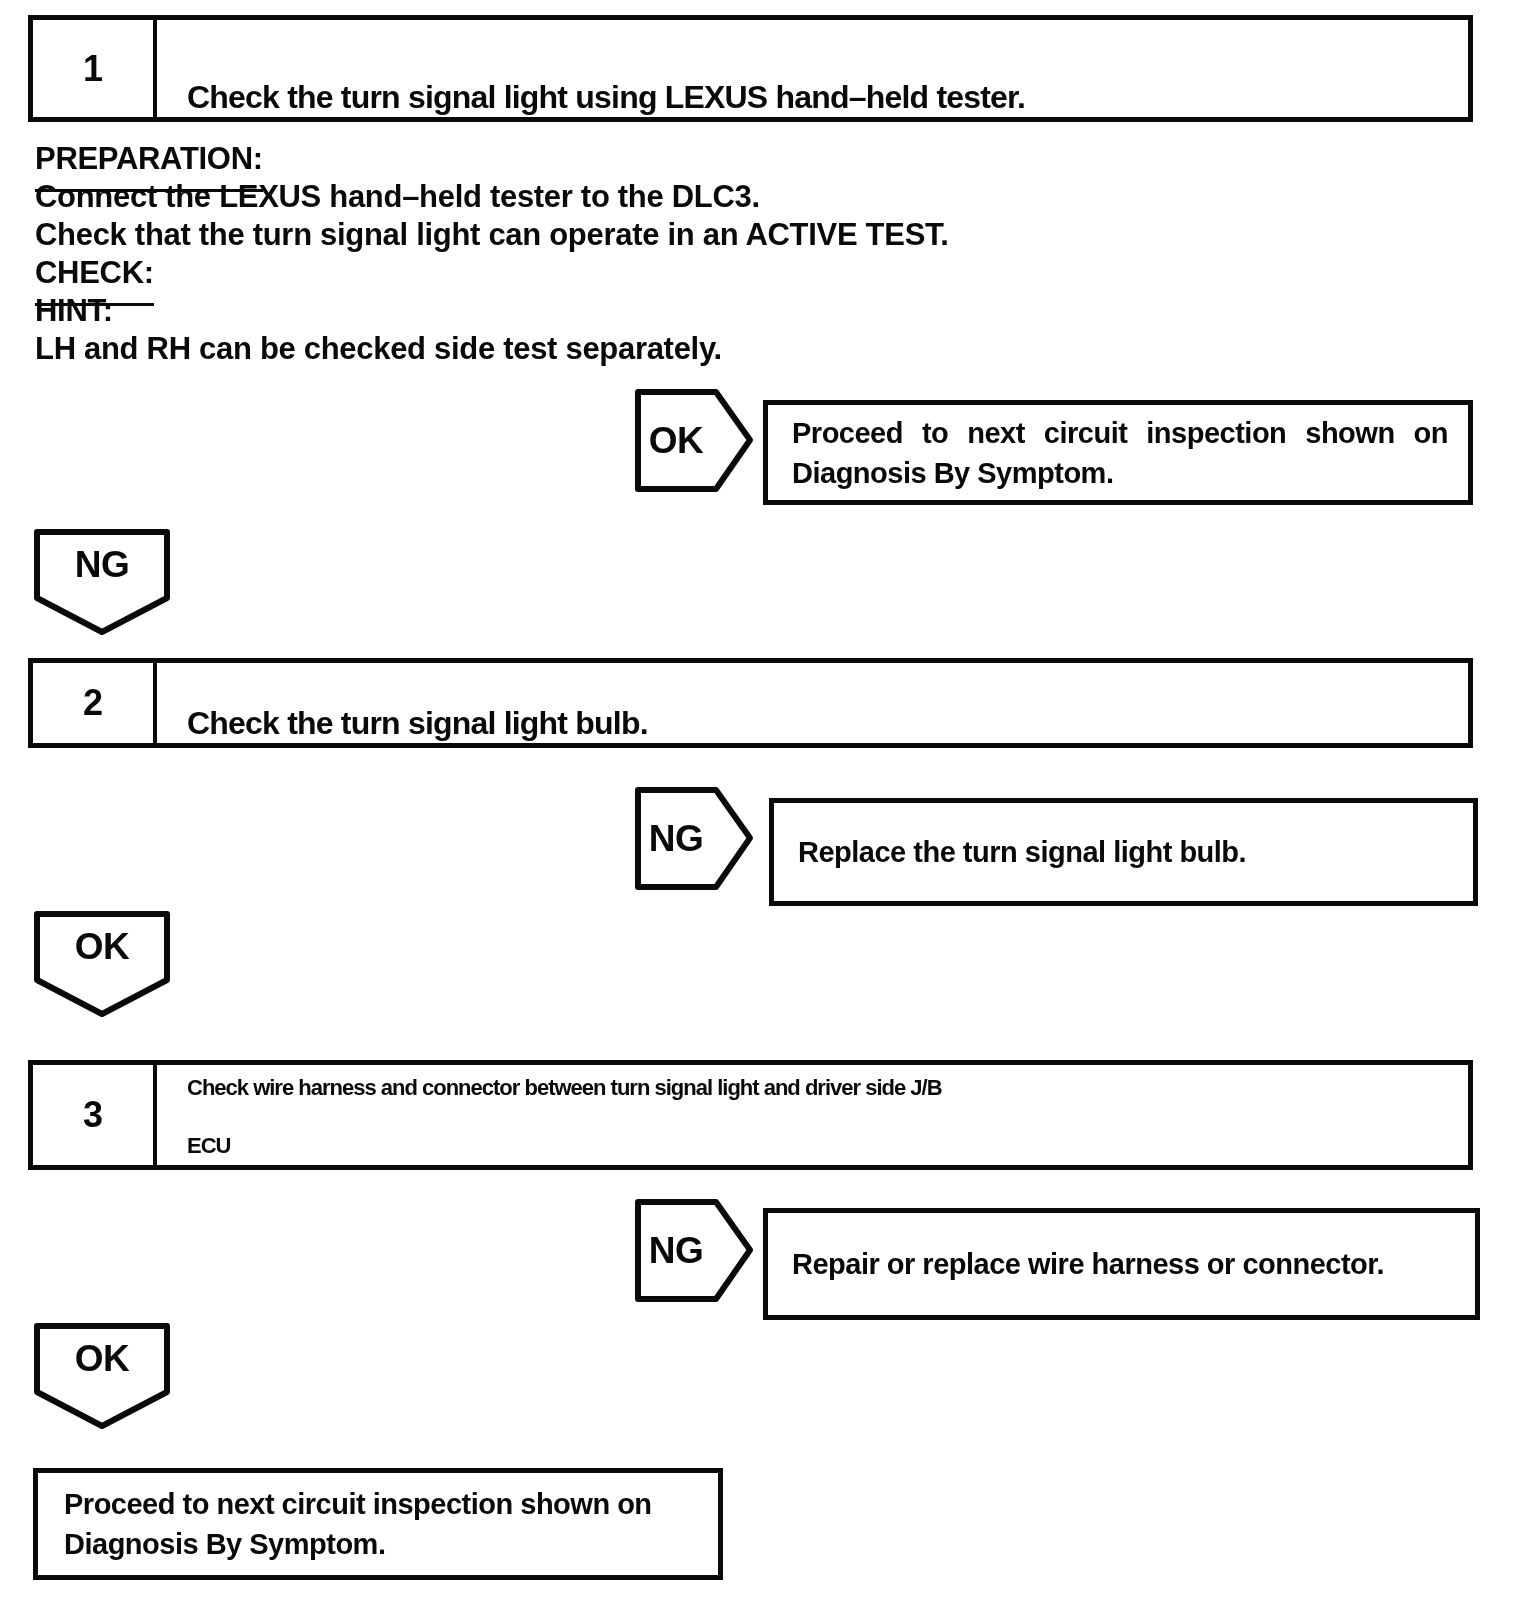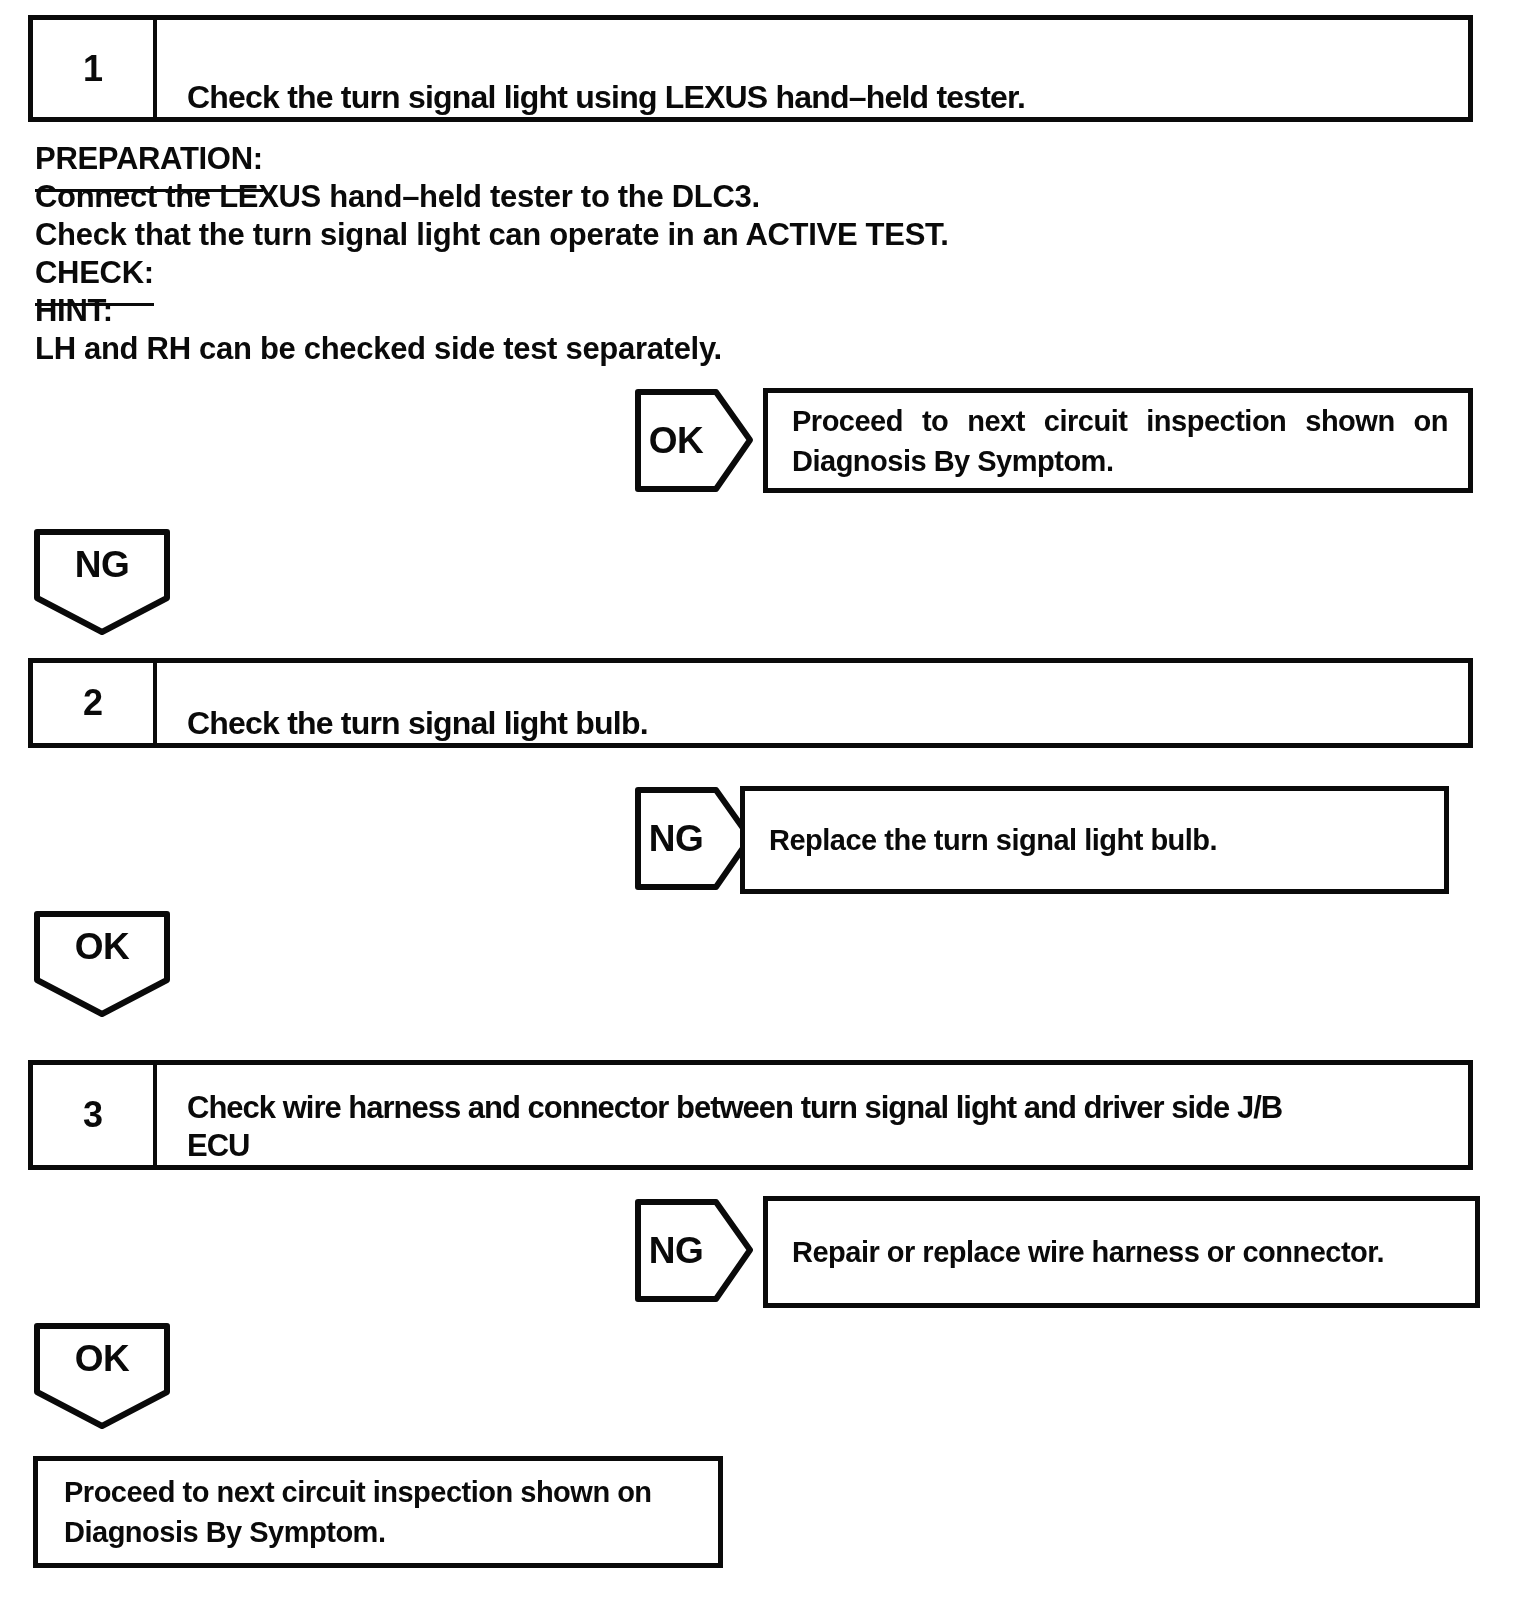--- a/index.html
+++ b/index.html
@@ -43,20 +43,21 @@
   .underlined{border-bottom:3px solid #0a0a0a;padding-bottom:13px;}
   
   .result-box{
     position:absolute;
     border:5px solid #0a0a0a;background:#fff;
     box-sizing:border-box;
     display:flex;flex-direction:column;justify-content:center;
     padding:0 20px 0 24px;
     font-weight:bold;font-size:29px;letter-spacing:-0.5px;
     line-height:40px;
+    margin-top:12px;
   }
   .justify-line{text-align:justify;text-align-last:justify;}
   
   .pointer{position:absolute;}
   .pointer svg{position:absolute;left:0;top:0;display:block;}
   .plabel{
     position:absolute;
     display:flex;align-items:center;justify-content:center;
     font-weight:bold;font-size:37px;letter-spacing:-0.5px;
   }
@@ -114,34 +115,34 @@
       <span>Check the turn signal light bulb.</span>
     </div>
   </div>
 
   <div class="pointer pointer-right" style="left:634px;top:786px;">
     <svg width="120" height="105" viewBox="0 0 120 105">
       <polygon points="4,4 82,4 116,52 82,101 4,101" fill="#ffffff" stroke="#0a0a0a" stroke-width="6" stroke-linejoin="round"></polygon>
     </svg>
     <span class="plabel">NG</span>
   </div>
-  <div class="result-box" style="left:740px;top:786px;width:709px;height:108px;">
+  <div class="result-box" style="left:769px;top:786px;width:709px;height:108px;">
     <div>Replace the turn signal light bulb.</div>
   </div>
 
   <div class="pointer pointer-down" style="left:33px;top:910px;">
     <svg width="138" height="108" viewBox="0 0 138 108">
       <polygon points="4,4 134,4 134,70 69,104 4,70" fill="#ffffff" stroke="#0a0a0a" stroke-width="6" stroke-linejoin="round"></polygon>
     </svg>
     <span class="plabel">OK</span>
   </div>
 
   <div class="step-box" style="left:28px;top:1060px;width:1445px;height:110px;">
     <div class="step-num">3</div>
-    <div class="step-title" style="font-size:31px;letter-spacing:-1px;line-height:38px;">
+    <div class="step-title" style="font-size:22px;letter-spacing:-1px;line-height:38px;gap:20px;">
       <span>Check wire harness and connector between turn signal light and driver side J/B</span>
       <span>ECU</span>
     </div>
   </div>
 
   <div class="pointer pointer-right" style="left:634px;top:1198px;">
     <svg width="120" height="105" viewBox="0 0 120 105">
       <polygon points="4,4 82,4 116,52 82,101 4,101" fill="#ffffff" stroke="#0a0a0a" stroke-width="6" stroke-linejoin="round"></polygon>
     </svg>
     <span class="plabel">NG</span>

